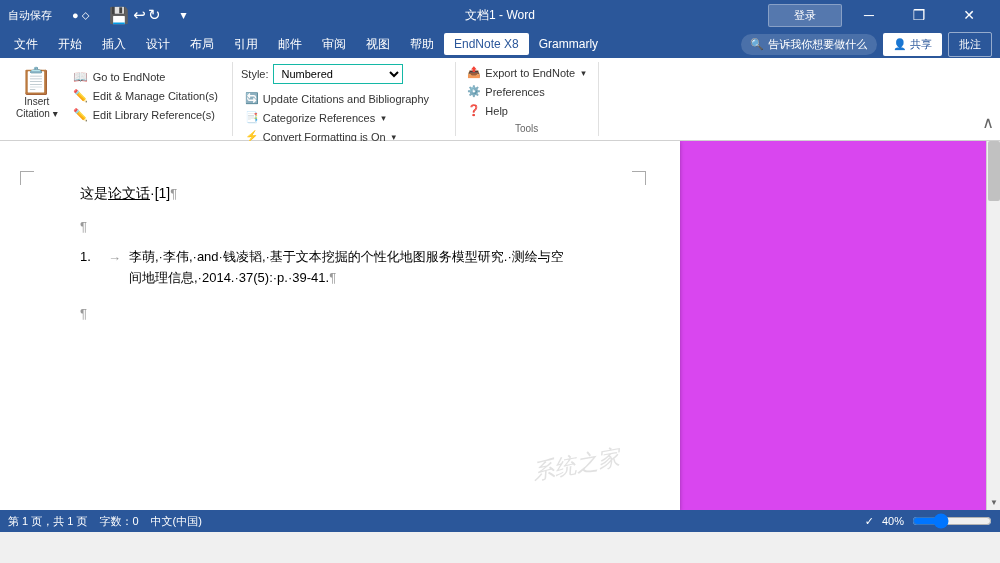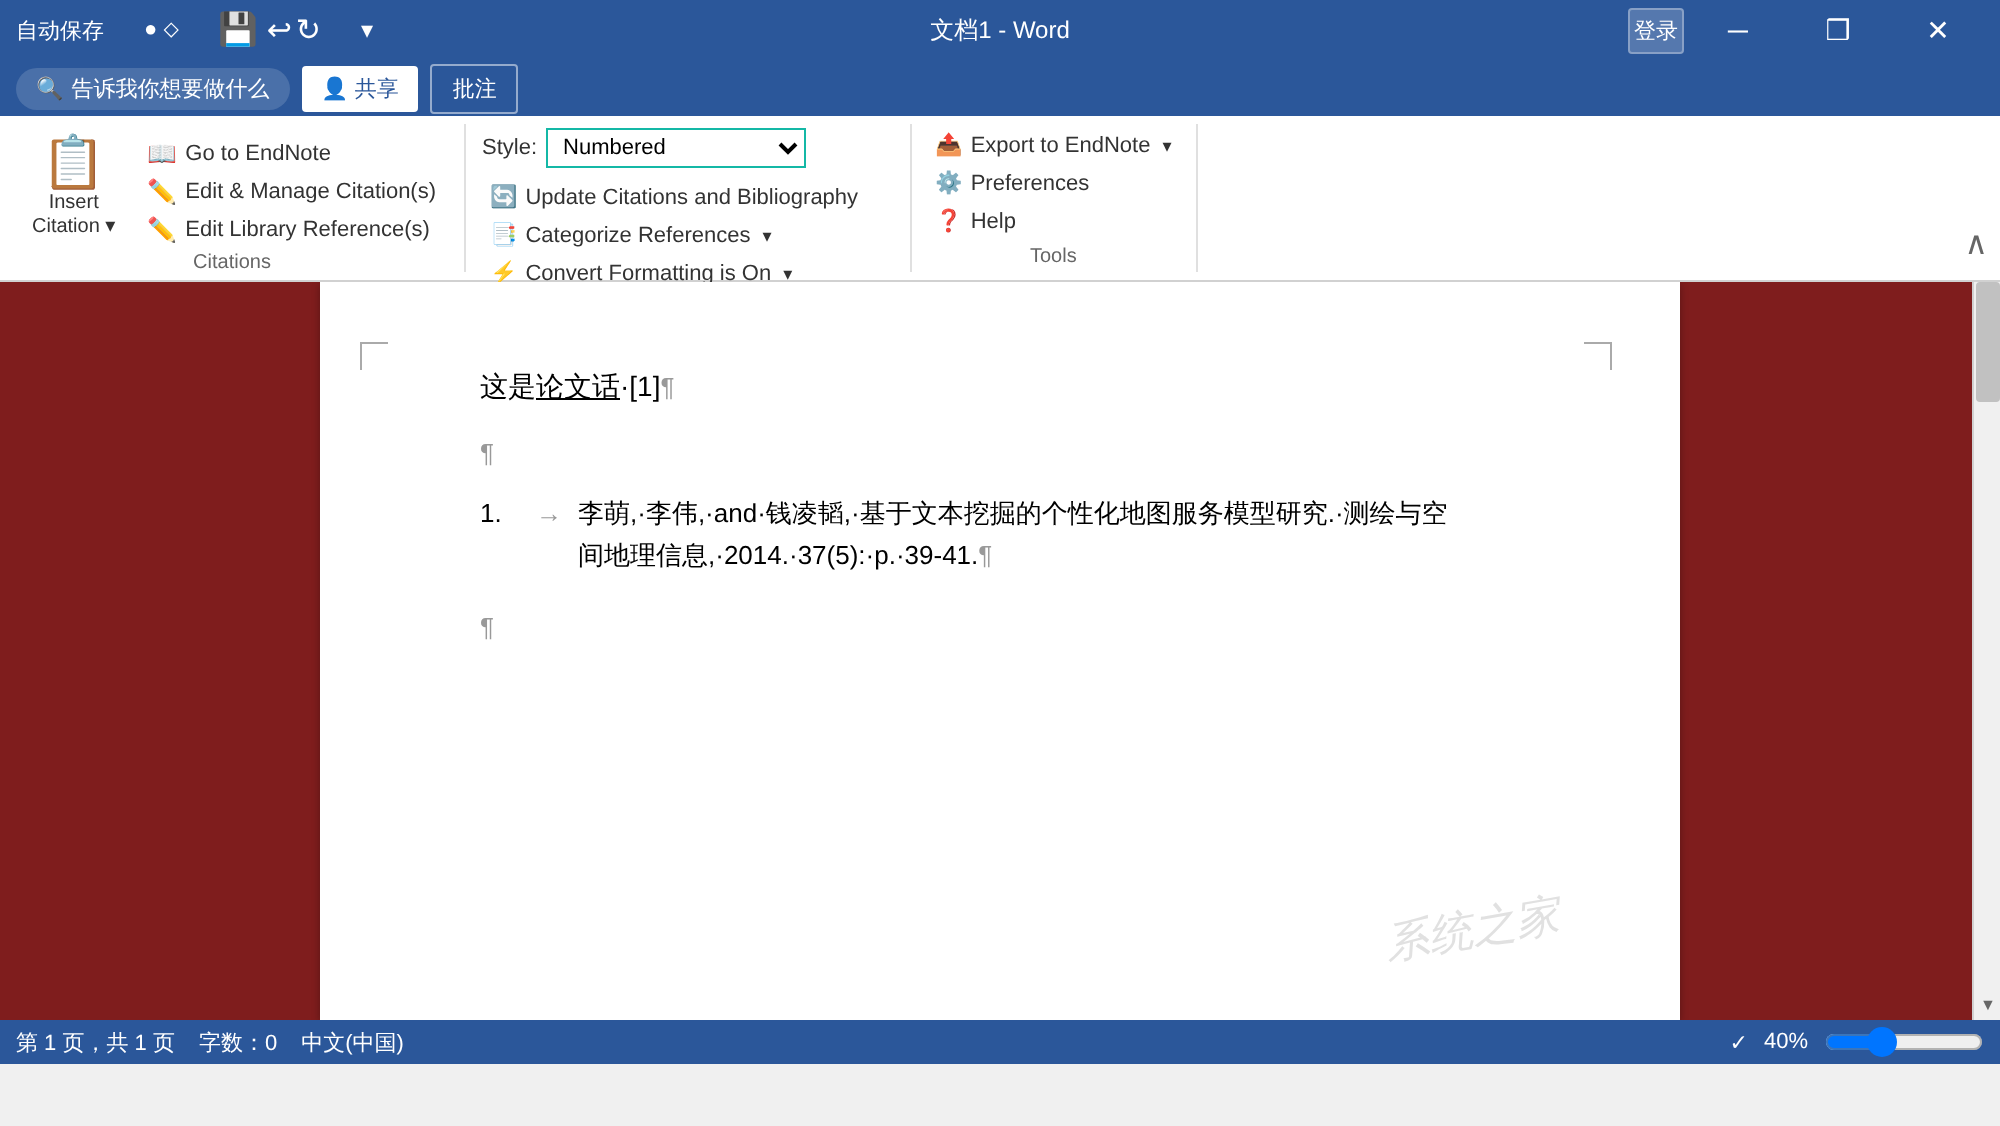--- a/index.html
+++ b/index.html
@@ -190,32 +190,32 @@
       border: 1px solid rgba(255,255,255,0.5);
       padding: 4px 10px;
       font-size: 11px;
       cursor: pointer;
       border-radius: 2px;
     }
     .login-btn {
       background: rgba(255,255,255,0.2);
       color: white;
       border: 1px solid rgba(255,255,255,0.3);
-      padding: 3px 2px;
+      padding: 3px 25px;
       font-size: 11px;
       cursor: pointer;
       border-radius: 2px;
     }
 
     
     .doc-area {
-      background: #7f1d1d;
+      background: #d946ef;
       flex: 1;
       display: flex;
-      justify-content: center;
+      justify-content: flex-start;
       overflow: hidden;
       height: calc(563px - 30px - 28px - 32px - 82px - 22px);
       position: relative;
     }
     .page {
       background: white;
       width: 680px;
       min-height: 100%;
       padding: 40px 80px;
       box-shadow: 0 1px 4px rgba(0,0,0,0.3);
@@ -326,20 +326,34 @@
   <div class="titlebar-center">文档1 - Word</div>
   <div class="titlebar-right">
     <button class="login-btn">登录</button>
     <div class="titlebar-btn">─</div>
     <div class="titlebar-btn">❒</div>
     <div class="titlebar-btn close">✕</div>
   </div>
 </div>
 
 <div style="background:#2b579a; display:flex; align-items:center; justify-content:space-between; height:28px;">
+  <div style="display:flex; align-items:center; padding:0 4px;">
+    <div class="menu-item">文件</div>
+    <div class="menu-item">开始</div>
+    <div class="menu-item">插入</div>
+    <div class="menu-item">设计</div>
+    <div class="menu-item">布局</div>
+    <div class="menu-item">引用</div>
+    <div class="menu-item">邮件</div>
+    <div class="menu-item">审阅</div>
+    <div class="menu-item">视图</div>
+    <div class="menu-item">帮助</div>
+    <div class="menu-item active">EndNote X8</div>
+    <div class="menu-item">Grammarly</div>
+  </div>
   <div style="display:flex; align-items:center; gap:6px; padding:0 8px;">
     <div style="background:rgba(255,255,255,0.15); border-radius:12px; padding:3px 10px; color:white; font-size:11px; display:flex; align-items:center; gap:4px;">
       <span>🔍</span>
       <span style="font-size:11px;">告诉我你想要做什么</span>
     </div>
     <button class="share-btn">
       <span>👤</span>
       <span>共享</span>
     </button>
     <button class="review-btn">批注</button>
@@ -363,21 +377,20 @@
           <div class="small-btn">
             <span class="s-icon">✏️</span>
             <span>Edit &amp; Manage Citation(s)</span>
           </div>
           <div class="small-btn">
             <span class="s-icon">✏️</span>
             <span>Edit Library Reference(s)</span>
           </div>
         </div>
       </div>
-      <div class="ribbon-group-title">Citations</div>
     </div>
 
     <div class="ribbon-group">
       <div class="ribbon-group-content" style="flex-direction:column; align-items:flex-start;">
         <div class="style-row">
           <span class="style-label">Style:</span>
           <select class="style-select">
             <option>Numbered</option>
           </select>
         </div>

